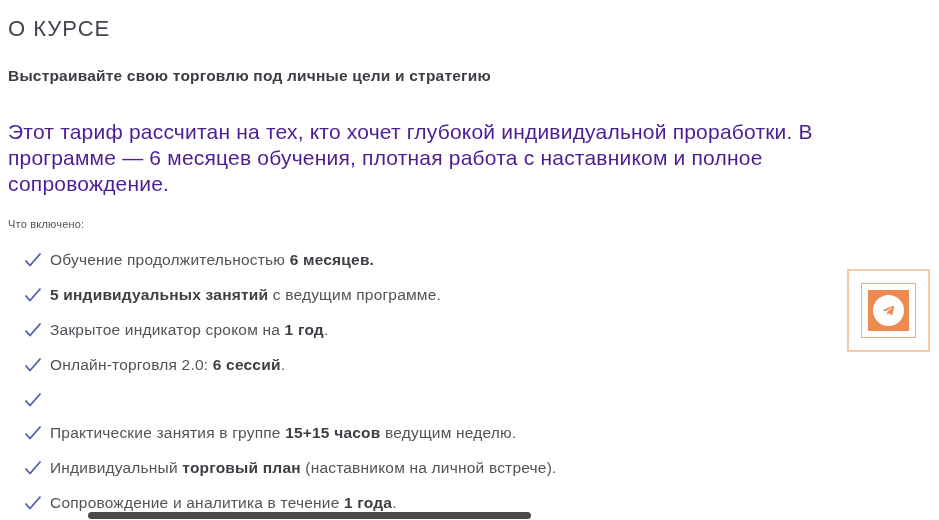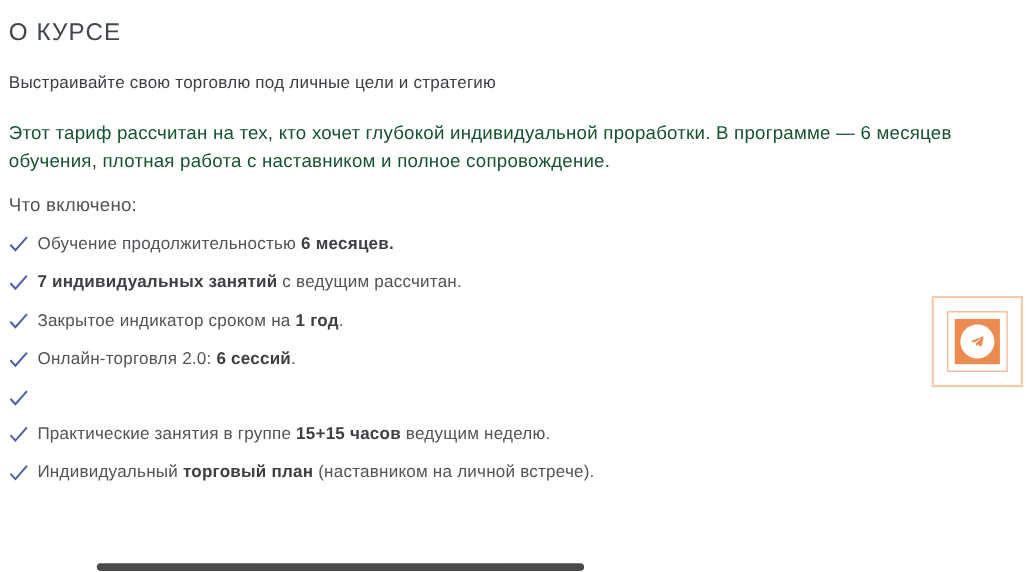--- a/index.html
+++ b/index.html
@@ -11,34 +11,34 @@
   .page{position:relative;width:939px;height:520px;background:#ffffff;}
   .content{position:absolute;left:8px;top:0;width:915px;}
 
   .page-title{
     margin:16px 0 0 0;
     font-size:22px;font-weight:500;color:#40454f;
     letter-spacing:1px;line-height:26px;
   }
   .subtitle{
     margin:24px 0 0 0;
-    font-size:15.5px;font-weight:400;color:#3c3e44;
+    font-size:15.5px;font-weight:700;color:#3c3e44;
     letter-spacing:0.2px;line-height:19px;
   }
   .desc{
-    margin:23px 0 0 0;max-width:872px;
-    font-size:17px;font-weight:400;color:#14532d;
+    margin:34px 0 0 0;max-width:872px;
+    font-size:21px;font-weight:400;color:#4c1d95;
     letter-spacing:0.2px;line-height:26px;
   }
   .included{
     margin:17px 0 0 0;
-    font-size:17px;font-weight:400;color:#515358;
+    font-size:11px;font-weight:400;color:#515358;
     letter-spacing:0.2px;line-height:20px;
   }
-  ul.features{list-style:none;margin:0;padding:0;}
+  ul.features{list-style:none;margin:16px;padding:0;}
   ul.features li{
     display:flex;align-items:flex-start;
     margin-top:15px;
     font-size:15.5px;color:#515358;letter-spacing:0.2px;line-height:20px;
   }
   ul.features li b{color:#3d3f44;font-weight:700;}
   .check{
     flex:0 0 auto;width:18px;height:16px;margin:2px 8px 0 0;
   }
   .check svg{display:block;}
@@ -91,21 +91,21 @@
             </svg>
         </span>
         <span><span>Обучение продолжительностью </span><b>6 месяцев.</b><span></span></span>
       </li>
       <li>
         <span class="check">
           <svg width="18" height="16" viewBox="0 0 18 16">
               <polyline points="1.5,8.5 6,13.5 16.5,1.5" fill="none" stroke="#4c5ea6" stroke-width="1.8"></polyline>
             </svg>
         </span>
-        <span><span></span><b>7 индивидуальных занятий</b><span> с ведущим рассчитан.</span></span>
+        <span><span></span><b>5 индивидуальных занятий</b><span> с ведущим программе.</span></span>
       </li>
       <li>
         <span class="check">
           <svg width="18" height="16" viewBox="0 0 18 16">
               <polyline points="1.5,8.5 6,13.5 16.5,1.5" fill="none" stroke="#4c5ea6" stroke-width="1.8"></polyline>
             </svg>
         </span>
         <span><span>Закрытое индикатор сроком на </span><b>1 год</b><span>.</span></span>
       </li>
       <li>
@@ -132,20 +132,28 @@
         <span><span>Практические занятия в группе </span><b>15+15 часов</b><span> ведущим неделю.</span></span>
       </li>
       <li>
         <span class="check">
           <svg width="18" height="16" viewBox="0 0 18 16">
               <polyline points="1.5,8.5 6,13.5 16.5,1.5" fill="none" stroke="#4c5ea6" stroke-width="1.8"></polyline>
             </svg>
         </span>
         <span><span>Индивидуальный </span><b>торговый план</b><span> (наставником на личной встрече).</span></span>
       </li>
+      <li>
+        <span class="check">
+          <svg width="18" height="16" viewBox="0 0 18 16">
+              <polyline points="1.5,8.5 6,13.5 16.5,1.5" fill="none" stroke="#4c5ea6" stroke-width="1.8"></polyline>
+            </svg>
+        </span>
+        <span><span>Сопровождение и аналитика в течение </span><b>1 года</b><span>.</span></span>
+      </li>
     </ul>
   </div>
 
   <div class="tg-widget">
     <div class="tg-inner">
       <div class="tg-button">
         <span class="tg-circle">
           <svg width="17" height="15" viewBox="0 0 24 24">
             <path fill="#ec8a50" d="M9.78 18.65l.28-4.23 7.68-6.92c.34-.31-.07-.46-.52-.19L7.74 13.3 3.64 12c-.88-.25-.89-.86.2-1.3l15.97-6.16c.73-.33 1.43.18 1.15 1.3l-2.72 12.81c-.19.91-.74 1.13-1.5.71l-4.14-3.05-1.99 1.93c-.23.23-.42.42-.83.41z"></path>
           </svg>

